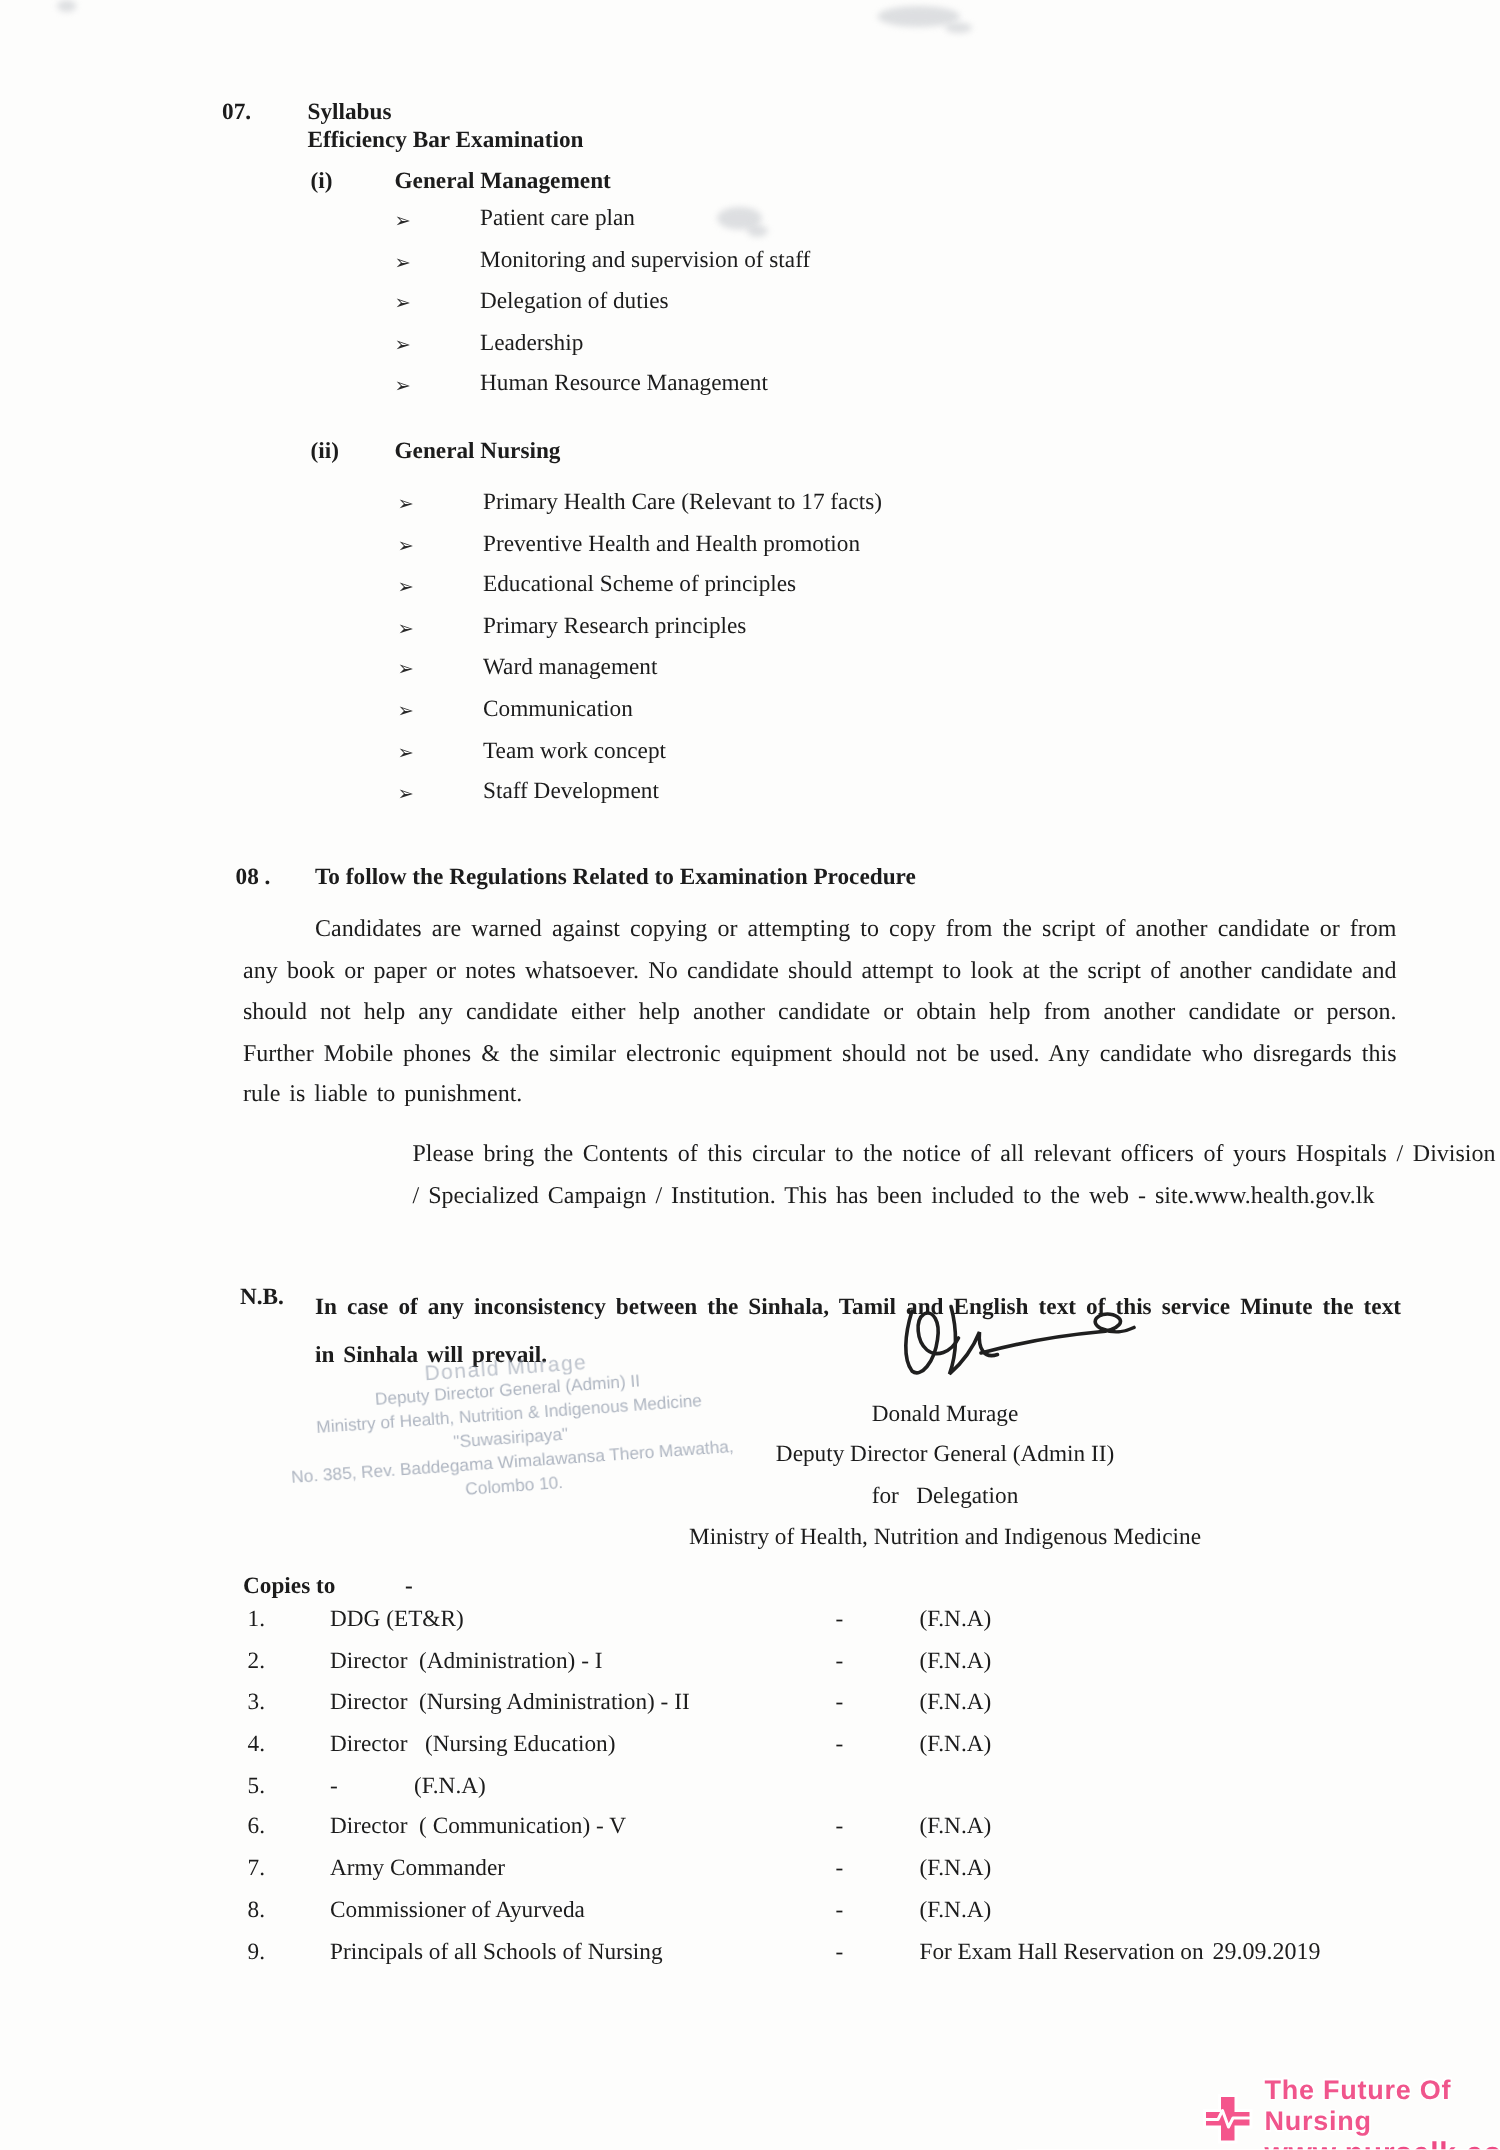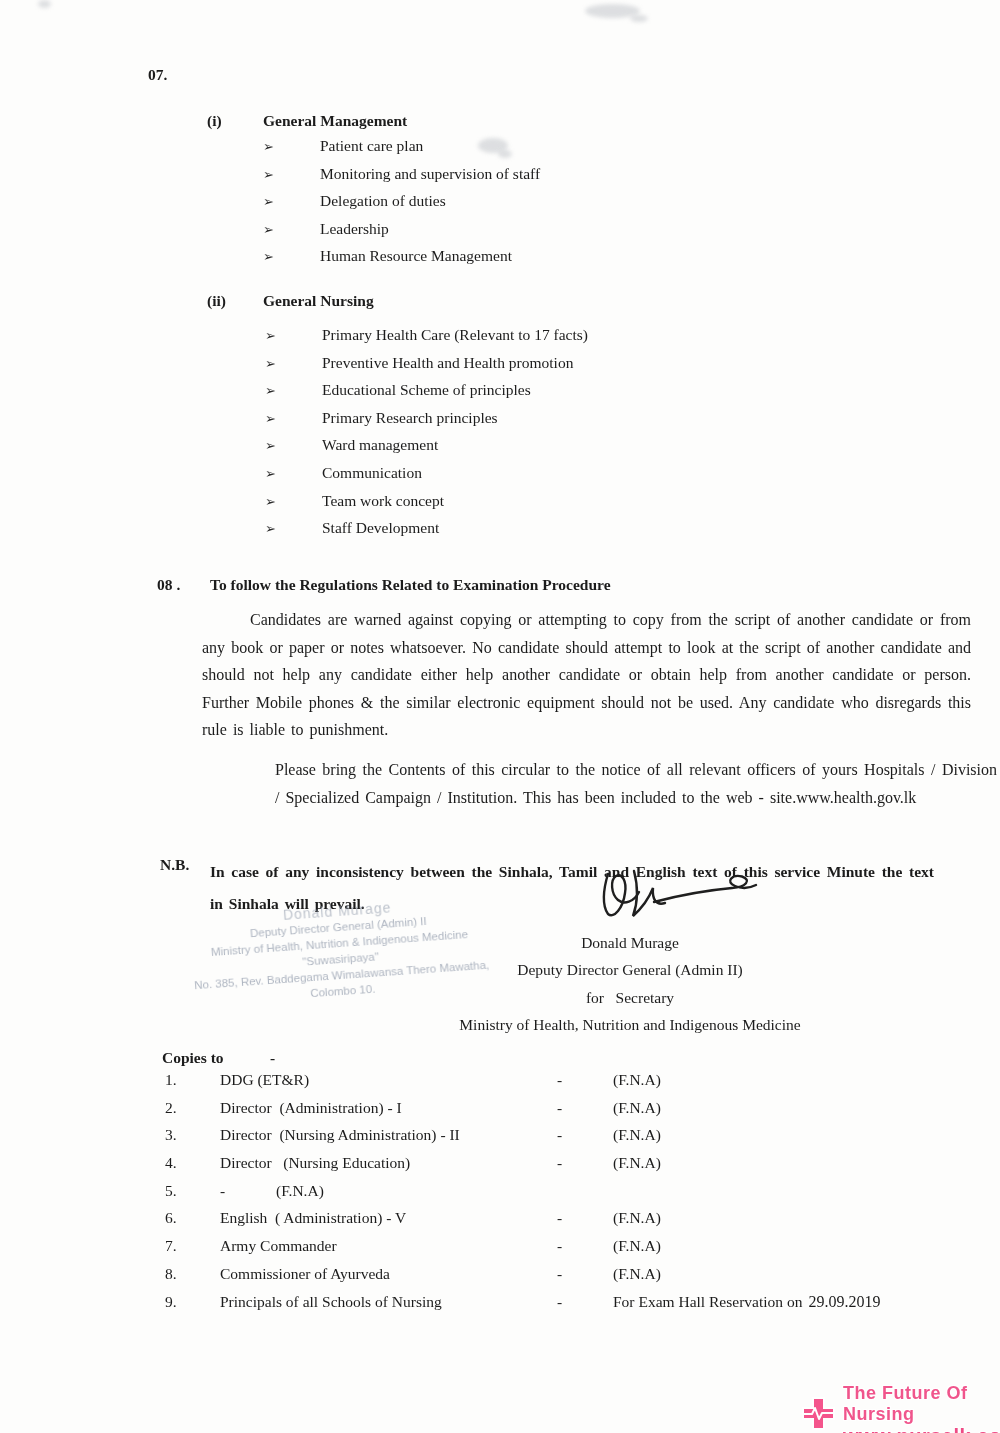--- a/index.html
+++ b/index.html
@@ -25,21 +25,21 @@
   .bullet-row { display:flex; height:27.6px; align-items:flex-start; }
   .bullet-glyph { width:57px; font-size:13px; padding-top:2px; color:#2a2a2a; }
   .bullet-text { font-size:15.5px;text-align:right; }
 
   .essay-note { font-weight:700; }
 
   .item8-head { display:flex; font-weight:700; }
   .item8-head .num { width:53px; }
 
   .para { text-align:justify; line-height:27.6px; font-size:16px; word-spacing:2px; }
-  .indent { text-indent:48px;margin-left:40px; }
+  .indent { text-indent:48px; }
 
   .nb { display:flex; font-weight:700; }
   .nb .lbl { width:50px; }
   .nb .txt { width:724px; text-align:justify; line-height:31.5px; word-spacing:2px; }
 
   .stamp {
     width:330px; transform:rotate(-4deg); text-align:center;
     color:#8d97a8; opacity:0.7; filter:blur(0.5px);
     font-size:11.5px; line-height:16px;
     font-family:"Liberation Sans", sans-serif;
@@ -78,20 +78,24 @@
 <div class="page">
 
   <div class="artifact" style="left:585px; top:4px; width:55px; height:14px;"></div>
   <div class="artifact" style="left:630px; top:15px; width:18px; height:7px;"></div>
   <div class="artifact" style="left:38px; top:0px; width:13px; height:8px;"></div>
   <div class="artifact" style="left:478px; top:138px; width:30px; height:15px;"></div>
   <div class="artifact" style="left:498px; top:150px; width:14px; height:8px;"></div>
 
   <div class="abs item-head row" style="left:148px; top:66px;">
     <span class="num">07.</span>
+    <div class="head-lines">
+      <div>Syllabus</div>
+      <div>Efficiency Bar Examination</div>
+    </div>
   </div>
 
   <div class="abs sec-head" style="left:207px; top:112px;">
     <span class="lbl">(i)</span>
     <span>General Management</span>
   </div>
 
   <div class="abs bullets" style="left:263px; top:137px;">
     <div class="bullet-row">
       <span class="bullet-glyph">➢</span>
@@ -183,21 +187,21 @@
     <svg width="168" height="58" viewBox="0 0 168 58">
       <path d="M16 10 C 11 26, 10 42, 16 50 C 22 55, 31 44, 33 29 C 35 17, 30 9, 24 12 C 18 16, 19 30, 26 36 C 32 41, 42 38, 47 28" fill="none" stroke="#1f1f1f" stroke-width="2.4" stroke-linecap="round"></path>
       <path d="M42 7 C 46 22, 46 38, 41 52 C 50 44, 57 34, 61 24 C 60 35, 64 42, 73 39" fill="none" stroke="#1f1f1f" stroke-width="2.4" stroke-linecap="round"></path>
       <path d="M62 38 C 92 30, 118 26, 140 24 C 154 23, 160 16, 150 12.5 C 140 10, 133 18, 143 22 C 150 25, 158 24, 164 21" fill="none" stroke="#1f1f1f" stroke-width="2.4" stroke-linecap="round"></path>
     </svg>
   </div>
 
   <div class="abs sign-block" style="left:380px; top:929px;">
     <div>Donald Murage</div>
     <div>Deputy Director General (Admin II)</div>
-    <div class="pre">for   Secretary</div>
+    <div class="pre">for   Delegation</div>
     <div>Ministry of Health, Nutrition and Indigenous Medicine</div>
   </div>
 
   <div class="abs copies-head" style="left:162px; top:1049px;">
     <span class="h">Copies to</span>
     <span>-</span>
   </div>
 
   <div class="abs" style="left:165px; top:1071px;">
     <div class="crow">
@@ -224,21 +228,21 @@
       <span class="c-dash">-</span>
       <span class="c-note">(F.N.A)</span>
     </div>
     <div class="crow">
       <span class="c-no">5.</span>
       <span class="c-dash">-</span>
       <span class="c-note">(F.N.A)</span>
     </div>
     <div class="crow">
       <span class="c-no">6.</span>
-      <span class="c-name pre">English  ( Administration) - V</span>
+      <span class="c-name pre">Director  ( Communication) - V</span>
       <span class="c-dash">-</span>
       <span class="c-note">(F.N.A)</span>
     </div>
     <div class="crow">
       <span class="c-no">7.</span>
       <span class="c-name pre">Army Commander</span>
       <span class="c-dash">-</span>
       <span class="c-note">(F.N.A)</span>
     </div>
     <div class="crow">

